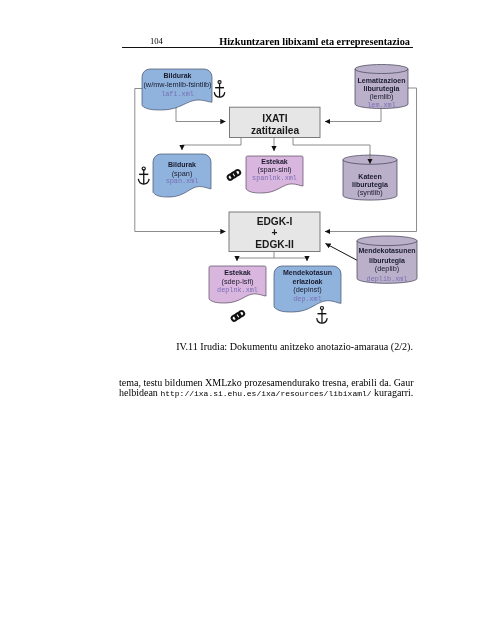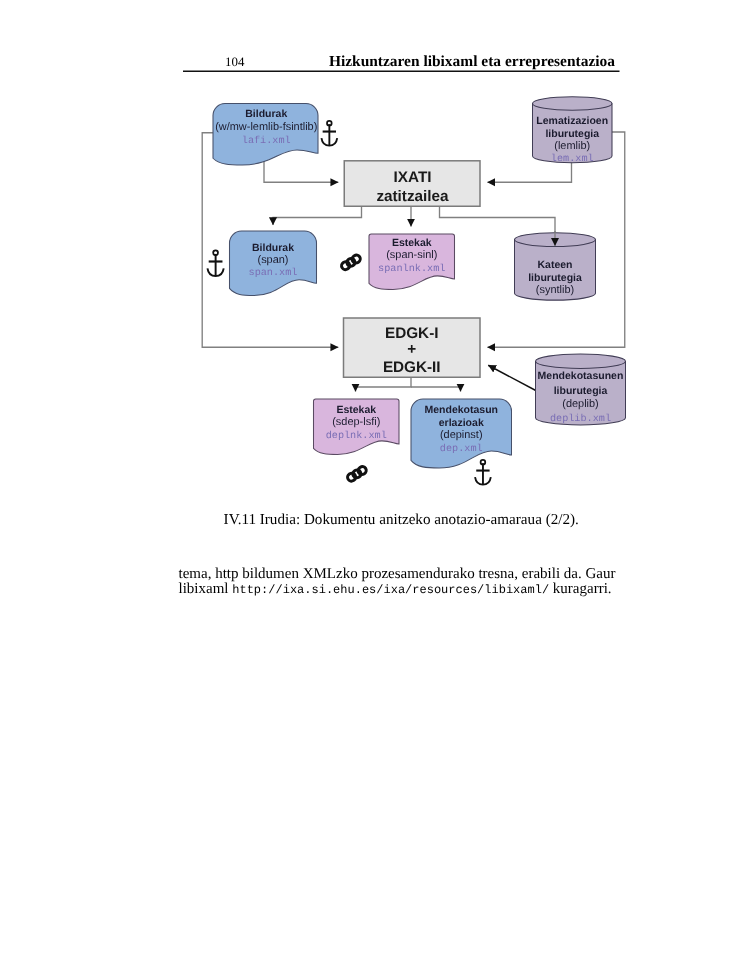--- a/index.html
+++ b/index.html
@@ -4,21 +4,21 @@
 <title>Page 104</title>
 <style>
   html,body{margin:0;padding:0;}
   body{width:495px;height:640px;background:#ffffff;font-family:"Liberation Serif",serif;overflow:hidden;}
   .page{position:relative;width:495px;height:640px;}
   
   .header{position:absolute;left:122px;top:36px;width:288px;}
   .header .folio{position:absolute;left:0;top:0;font-size:8.6px;font-family:"Liberation Serif",serif;color:#000;margin-left:28px;}
   .header .title{position:absolute;right:0;top:0;font-size:10.3px;font-weight:bold;font-family:"Liberation Serif",serif;color:#000;white-space:nowrap;}
   .rule{position:absolute;left:122px;top:47px;width:291px;height:1.1px;background:#111;}
-  .caption{position:absolute;left:122px;top:341px;width:291px;text-align:center;font-size:10.1px;color:#000;white-space:nowrap;}
+  .caption{position:absolute;left:122px;top:341px;width:291px;text-align:right;font-size:10.1px;color:#000;white-space:nowrap;}
   .para{position:absolute;left:119px;top:378px;width:297px;font-size:10.0px;line-height:10.3px;color:#000;}
   .pline{white-space:nowrap;}
   .pline.j{display:block;}
   .mono{font-family:"Liberation Mono",monospace;font-size:8.0px;text-align:right;}
   #fig{position:absolute;left:0px;top:0px;width:494px;height:340px;}
   #fig svg{display:block;}
   .nt{font-family:"Liberation Sans",sans-serif;font-weight:bold;font-size:7.0px;fill:#1b1b2e;}
   .ns{font-family:"Liberation Sans",sans-serif;font-size:7.3px;fill:#1b1b2e;}
   .nf{font-family:"Liberation Mono",monospace;font-size:6.8px;fill:#7a6eb5;}
   .bt{font-family:"Liberation Sans",sans-serif;font-weight:bold;font-size:10.2px;fill:#1a1a1a;}
@@ -157,16 +157,16 @@
         <rect x="7.4" y="3.4" width="4.5" height="4.2" rx="2.1" fill="none" stroke="#111" stroke-width="1.6"></rect>
       </g>
     </g>
   </g>
 </svg>
 </div>
 
   <div class="caption">IV.11 Irudia: Dokumentu anitzeko anotazio-amaraua (2/2).</div>
 
   <div class="para">
-    <div class="pline j">tema, http bildumen XMLzko prozesamendurako tresna, erabili da. Gaur</div>
-    <div class="pline"><span>libixaml </span><span class="mono">http://ixa.si.ehu.es/ixa/resources/libixaml/</span><span> kuragarri.</span></div>
+    <div class="pline j">tema, testu bildumen XMLzko prozesamendurako tresna, erabili da. Gaur</div>
+    <div class="pline"><span>helbidean </span><span class="mono">http://ixa.si.ehu.es/ixa/resources/libixaml/</span><span> kuragarri.</span></div>
   </div>
 </div>
 
 </body></html>

